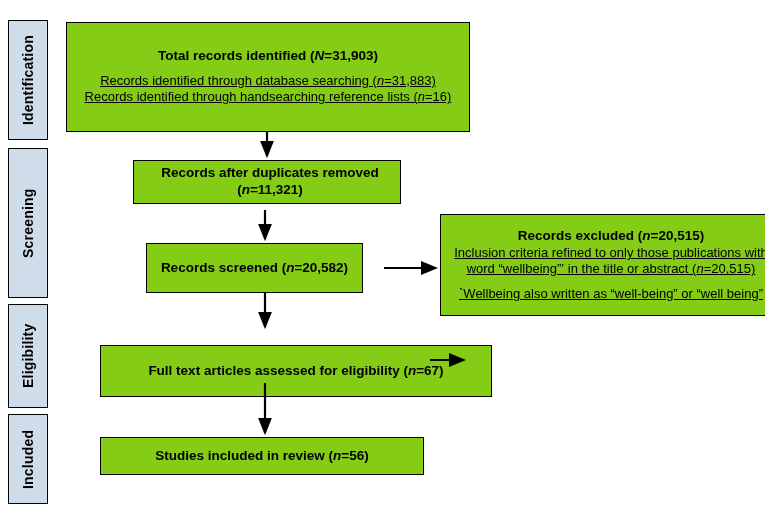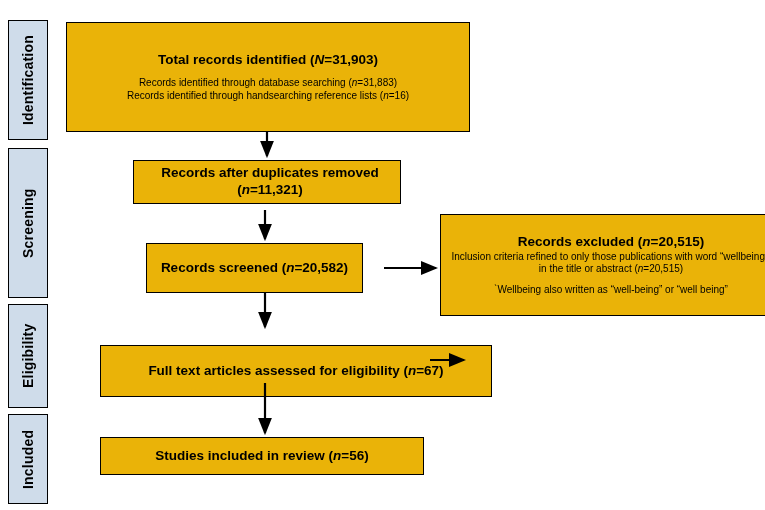--- a/index.html
+++ b/index.html
@@ -29,38 +29,39 @@
     transform: rotate(180deg);
     display: flex;
     align-items: center;
     justify-content: center;
     font-weight: bold;
     font-size: 14px;
     letter-spacing: 0.2px;
   }
   .box {
     position: absolute;
-    background: #eab308;
+    background: #84cc16;
     border: 1px solid #000000;
     box-sizing: border-box;
     display: flex;
     flex-direction: column;
     align-items: center;
     justify-content: center;
     text-align: center;
     padding: 4px 6px;
   }
   .line1 {
     font-weight: bold;
     font-size: 13.5px;
     line-height: 1.25;
   }
   .sub {
-    font-size: 10px;
+    font-size: 13px;
     line-height: 1.3;
+    text-decoration: underline;
   }
   .sub.tight { line-height: 1.25; }
   .spacer { height: 8px; }
   em.var {
     font-style: italic;
   }
   svg.arrows {
     position: absolute;
     left: 0; top: 0;
     width: 765px;

